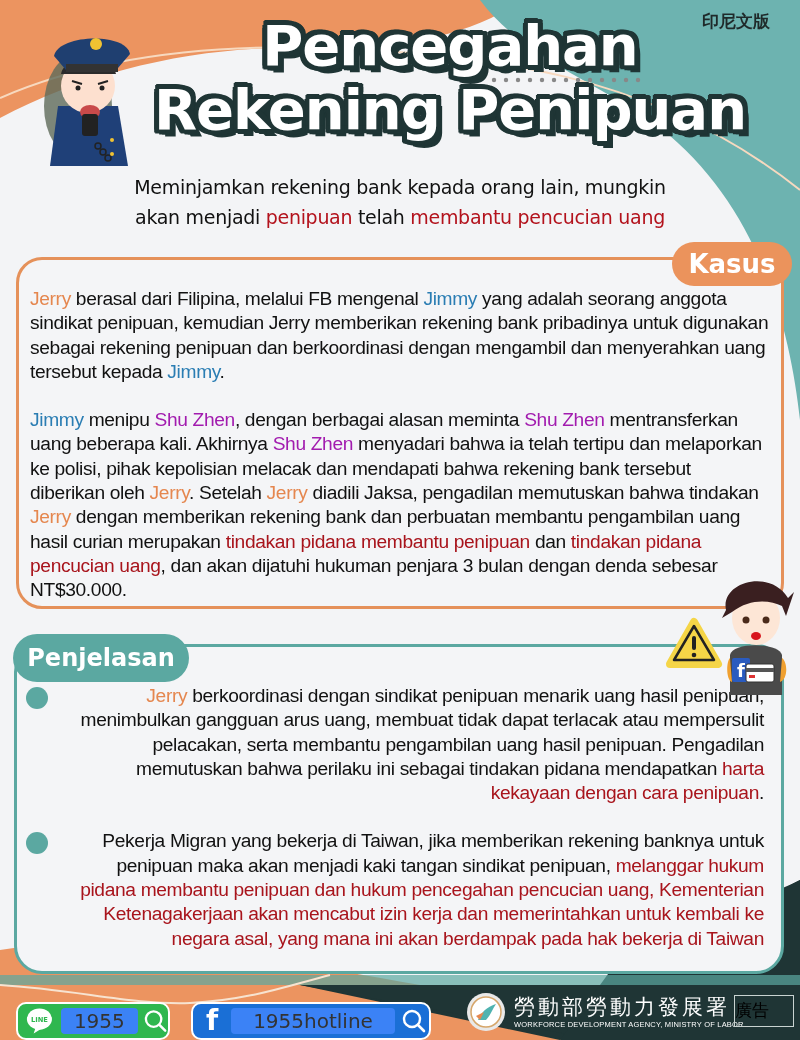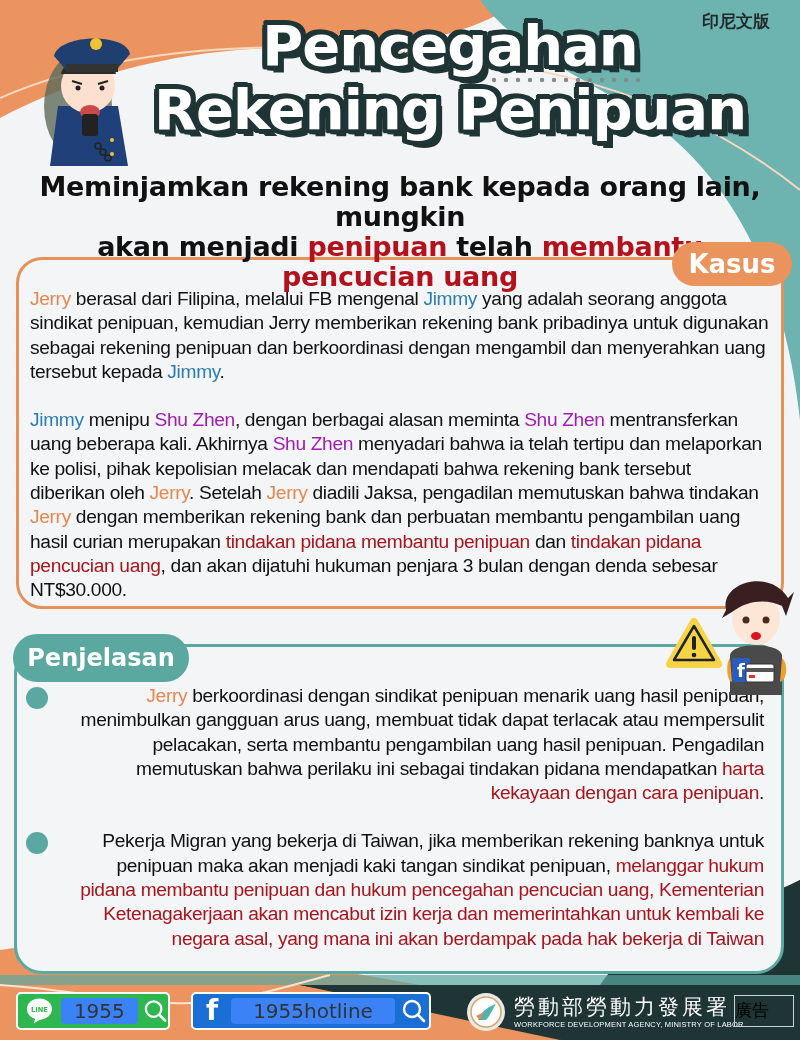--- a/index.html
+++ b/index.html
@@ -34,21 +34,21 @@
       0 -5px 0 #1f3535, 0 5px 0 #1f3535, -5px 0 0 #1f3535, 5px 0 0 #1f3535,
       -3px -5px 0 #1f3535, 3px 5px 0 #1f3535, -5px 3px 0 #1f3535, 5px -3px 0 #1f3535,
       6px 7px 0 #1f3535;
   }
   .title .line { display: block; }
 
   .subtitle {
     position: absolute; left: 20px; top: 172px; width: 760px;
     text-align: center; z-index: 3;
     font-family: "DejaVu Sans", sans-serif;
-    font-size: 27px; font-weight: bold; line-height: 30px; color: #111;
+    font-size: 19px; font-weight: normal; line-height: 30px; color: #111;
     letter-spacing: -0.3px;
   }
   .red { color: #b3121c; margin-top: 7px; }
   .red-n { color: #a8141c; }
   .orange { color: #e5874f; }
   .blue { color: #2a7db3; }
   .pink { color: #a21caf; }
 
   .case-box {
     position: absolute; left: 16px; top: 257px; width: 768px; height: 352px;
@@ -91,21 +91,21 @@
   .bullet + .bullet { margin-top: 24px; }
   .bullet .dot {
     position: absolute; left: 2px; top: 3px; width: 22px; height: 22px;
     border-radius: 50%; background: #5ba8a1;
   }
 
   .boy { position: absolute; left: 660px; top: 570px; width: 140px; height: 130px; z-index: 5; }
 
   .footer { position: absolute; left: 0; top: 985px; width: 800px; height: 55px; z-index: 5; }
   .pill {
-    position: absolute; top: 7px; height: 38px; border-radius: 5px;
+    position: absolute; top: 17px; height: 38px; border-radius: 10px;
     border: 2px solid #ffffff; display: flex; align-items: center;
   }
   .pill.line { left: 16px; width: 154px; background: #2fb74f; }
   .pill.fb { left: 191px; width: 240px; background: #1a6fd6; }
   .pill .box {
     background: #3b82f6; border-radius: 4px; height: 26px;
     font-family: "DejaVu Sans", sans-serif; font-size: 20px; line-height: 26px;
     color: #333; text-align: center;
   }
   .pill.line .box { width: 80px; margin-left: 4px; }

